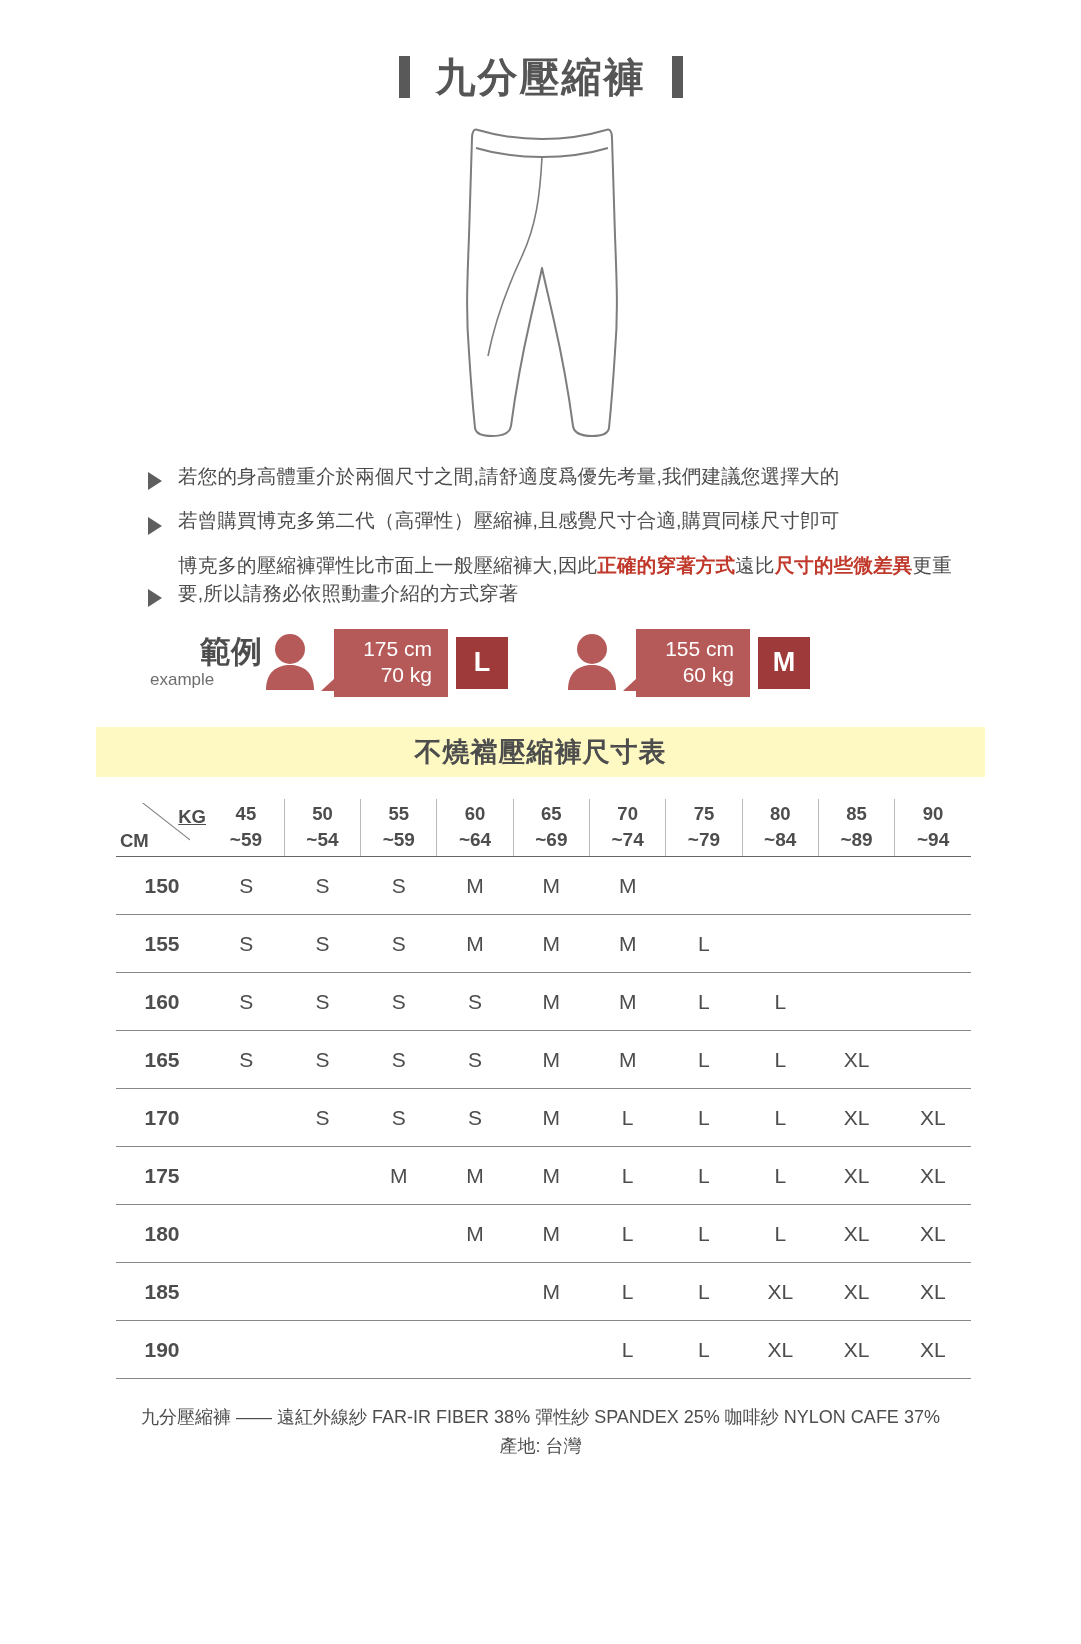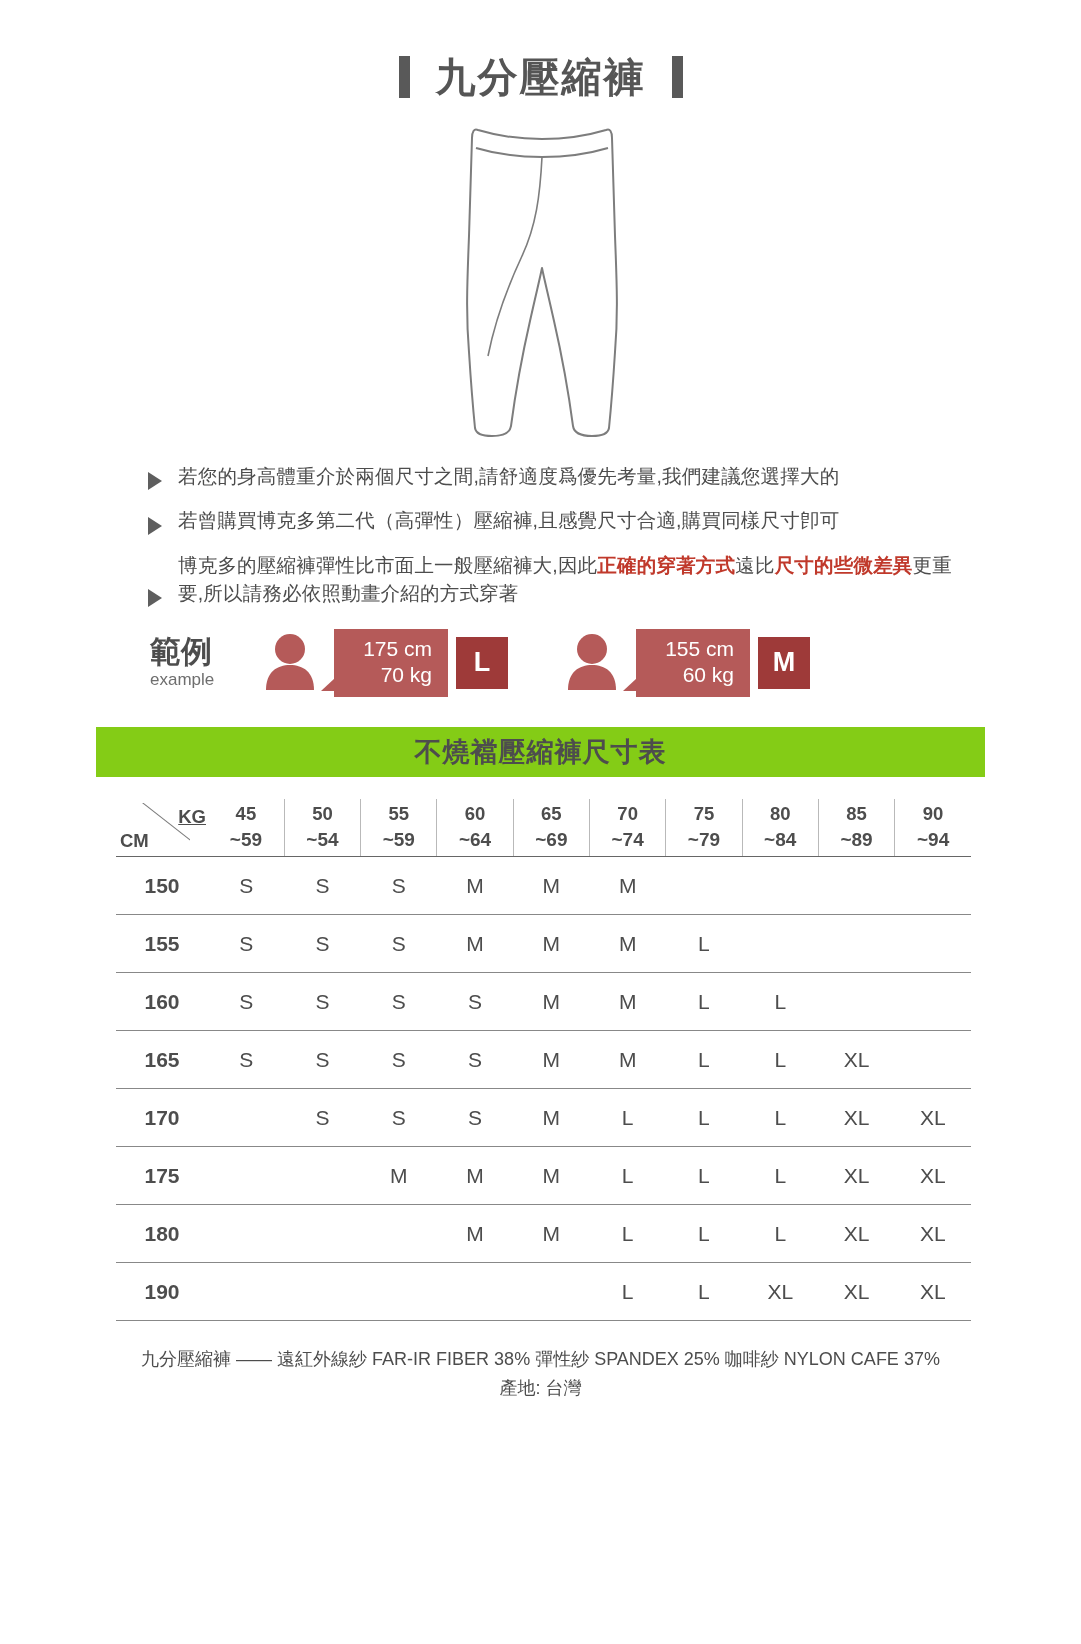--- a/index.html
+++ b/index.html
@@ -79,20 +79,21 @@
   .example-label {
     width: 112px;
     text-align: left;
   }
   .example-label .cn {
     font-size: 31px;
     font-weight: bold;
     color: #4d4d4d;
     line-height: 1.05;
     display: block;
+    text-align: right;
   }
   .example-label .en {
     font-size: 17px;
     color: #6e6e6e;
     display: block;
     margin-top: 2px;
   }
   .person-group { display: flex; align-items: center; }
   .person-icon { margin-right: 2px; }
   .bubble {
@@ -124,21 +125,21 @@
     display: flex;
     align-items: center;
     justify-content: center;
     margin-left: 8px;
   }
   .group-gap { width: 56px; }
 
   
   .table-band {
     margin: 30px 96px 0 96px;
-    background: #84cc16;
+    background: #fef9c3;
     height: 50px;
     display: flex;
     align-items: center;
     justify-content: center;
   }
   .table-band span {
     font-size: 27px;
     font-weight: bold;
     color: #4d4d4d;
     letter-spacing: 1px;
@@ -447,20 +448,33 @@
         <td class="cell-size"></td>
         <td class="cell-size">M</td>
         <td class="cell-size">M</td>
         <td class="cell-size">L</td>
         <td class="cell-size">L</td>
         <td class="cell-size">L</td>
         <td class="cell-size">XL</td>
         <td class="cell-size">XL</td>
       </tr>
       <tr>
+        <td class="row-head">185</td>
+        <td class="cell-size"></td>
+        <td class="cell-size"></td>
+        <td class="cell-size"></td>
+        <td class="cell-size"></td>
+        <td class="cell-size">M</td>
+        <td class="cell-size">L</td>
+        <td class="cell-size">L</td>
+        <td class="cell-size">XL</td>
+        <td class="cell-size">XL</td>
+        <td class="cell-size">XL</td>
+      </tr>
+      <tr>
         <td class="row-head">190</td>
         <td class="cell-size"></td>
         <td class="cell-size"></td>
         <td class="cell-size"></td>
         <td class="cell-size"></td>
         <td class="cell-size"></td>
         <td class="cell-size">L</td>
         <td class="cell-size">L</td>
         <td class="cell-size">XL</td>
         <td class="cell-size">XL</td>

